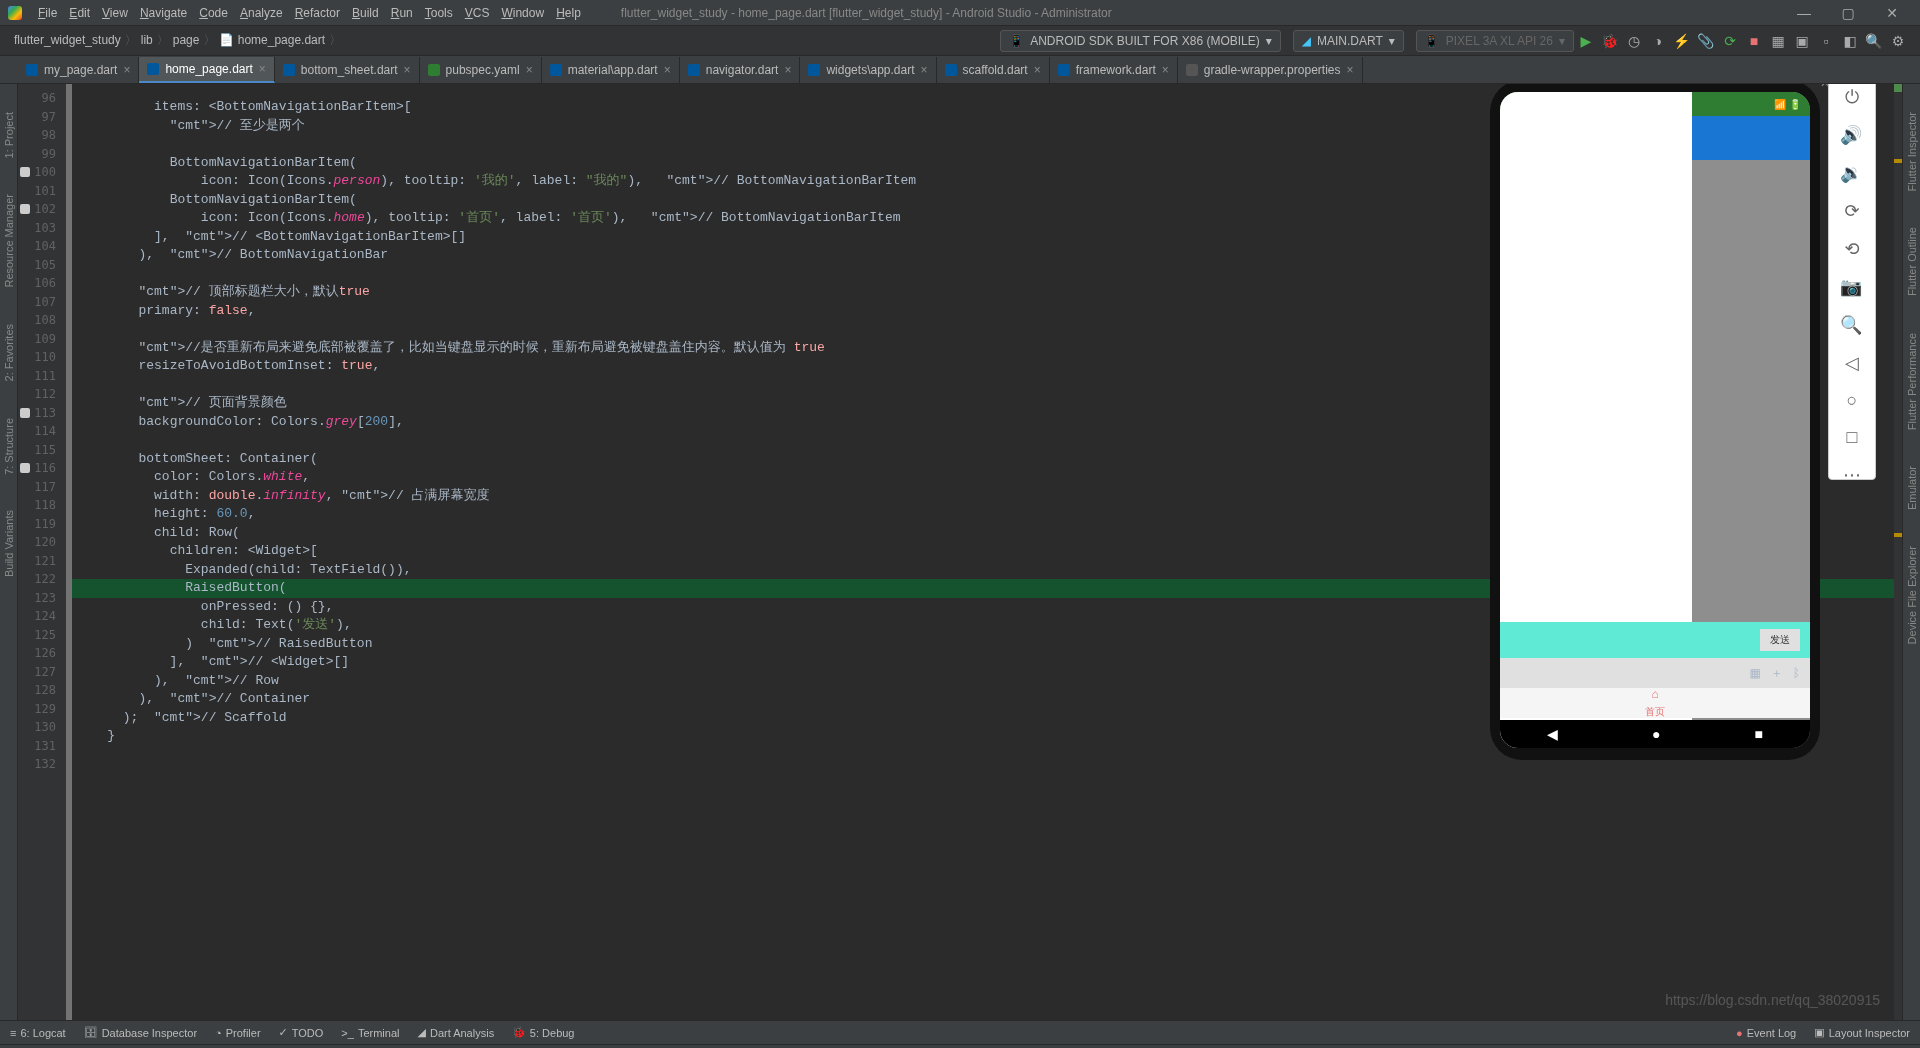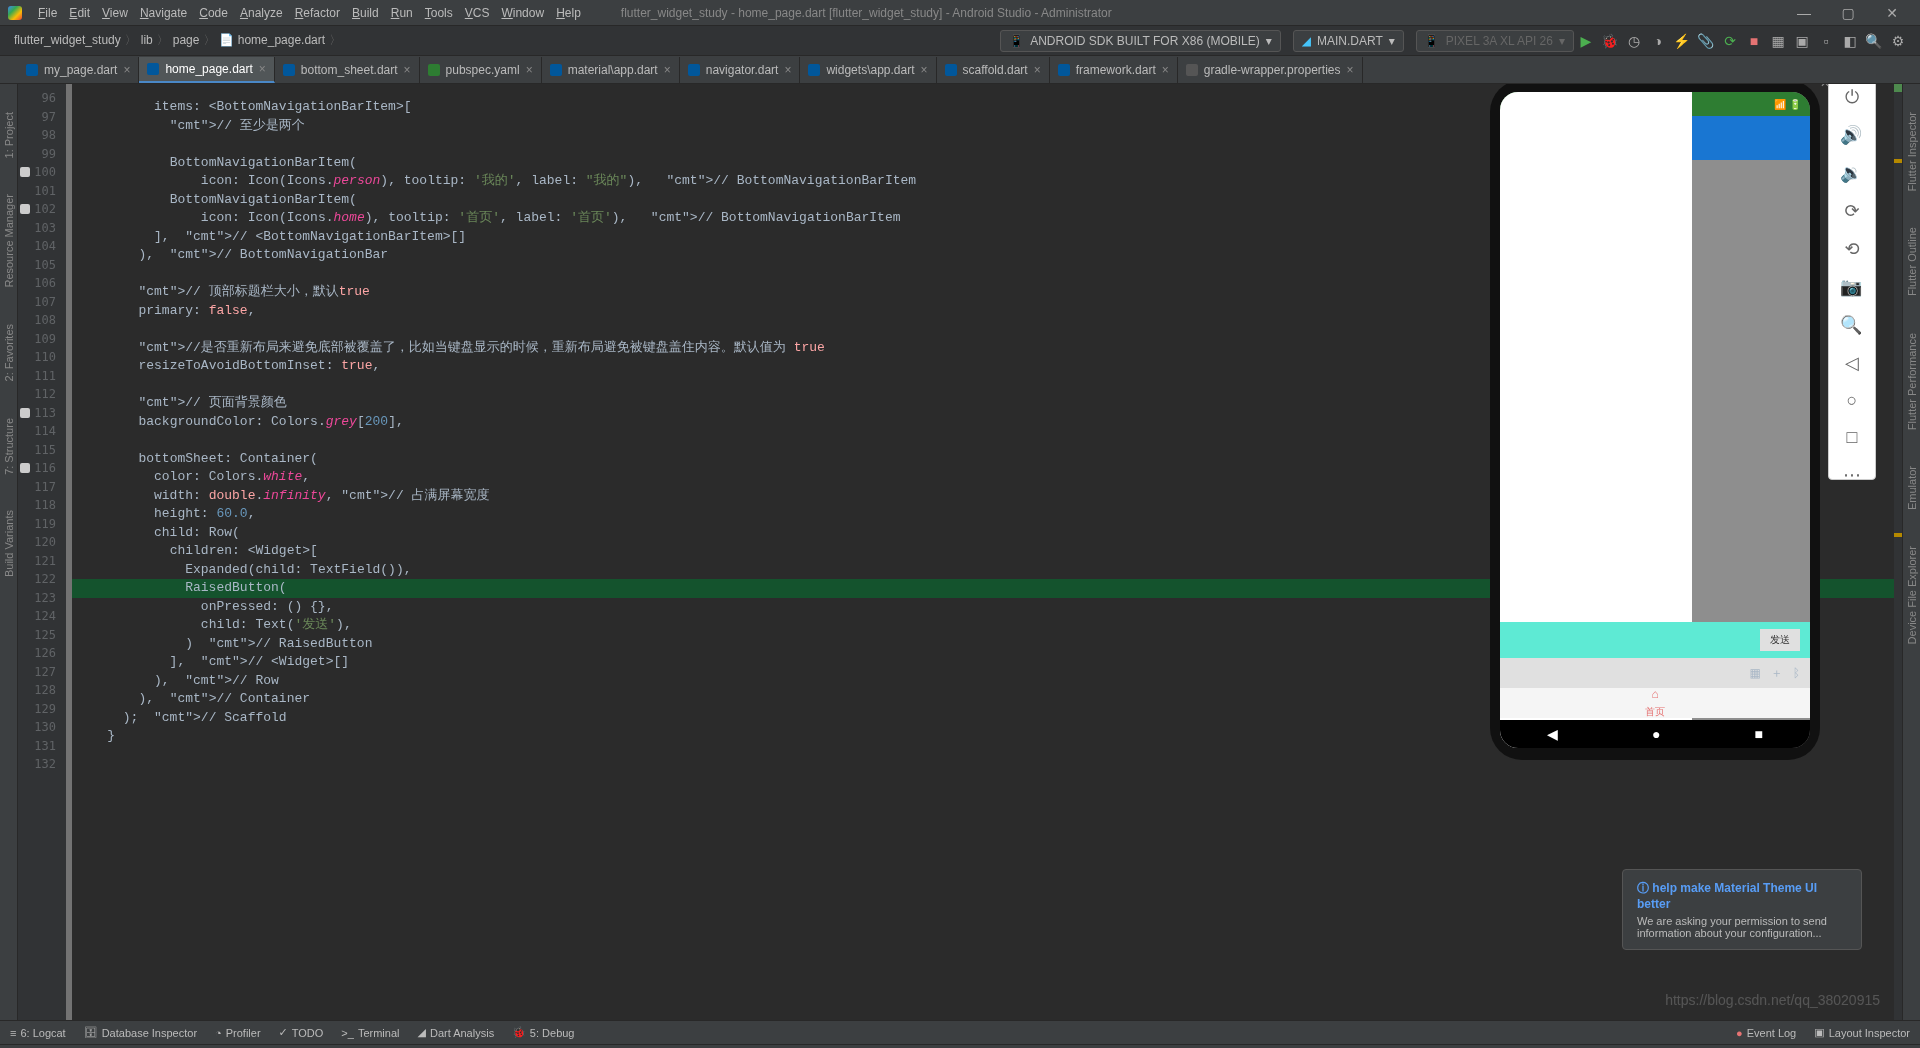--- a/index.html
+++ b/index.html
@@ -269,24 +269,20 @@
           <div class="ctl">⟲</div>
           <div class="ctl">📷</div>
           <div class="ctl">🔍</div>
           <div class="ctl">◁</div>
           <div class="ctl">○</div>
           <div class="ctl">□</div>
           <div class="ctl">⋯</div>
         </div>
     </div>
 
-    <div class="notif">
-      <div class="title"><span>ⓘ</span> <span>help make Material Theme UI better</span></div>
-      <div>We are asking your permission to send information about your configuration...</div>
-    </div>
   </div>
 
   <div class="right-gutter" id="right-gutter">
       <div class="lg-item">Flutter Inspector</div>
       <div class="lg-item">Flutter Outline</div>
       <div class="lg-item">Flutter Performance</div>
       <div class="lg-item">Emulator</div>
       <div class="lg-item">Device File Explorer</div>
     </div>
 </div>

